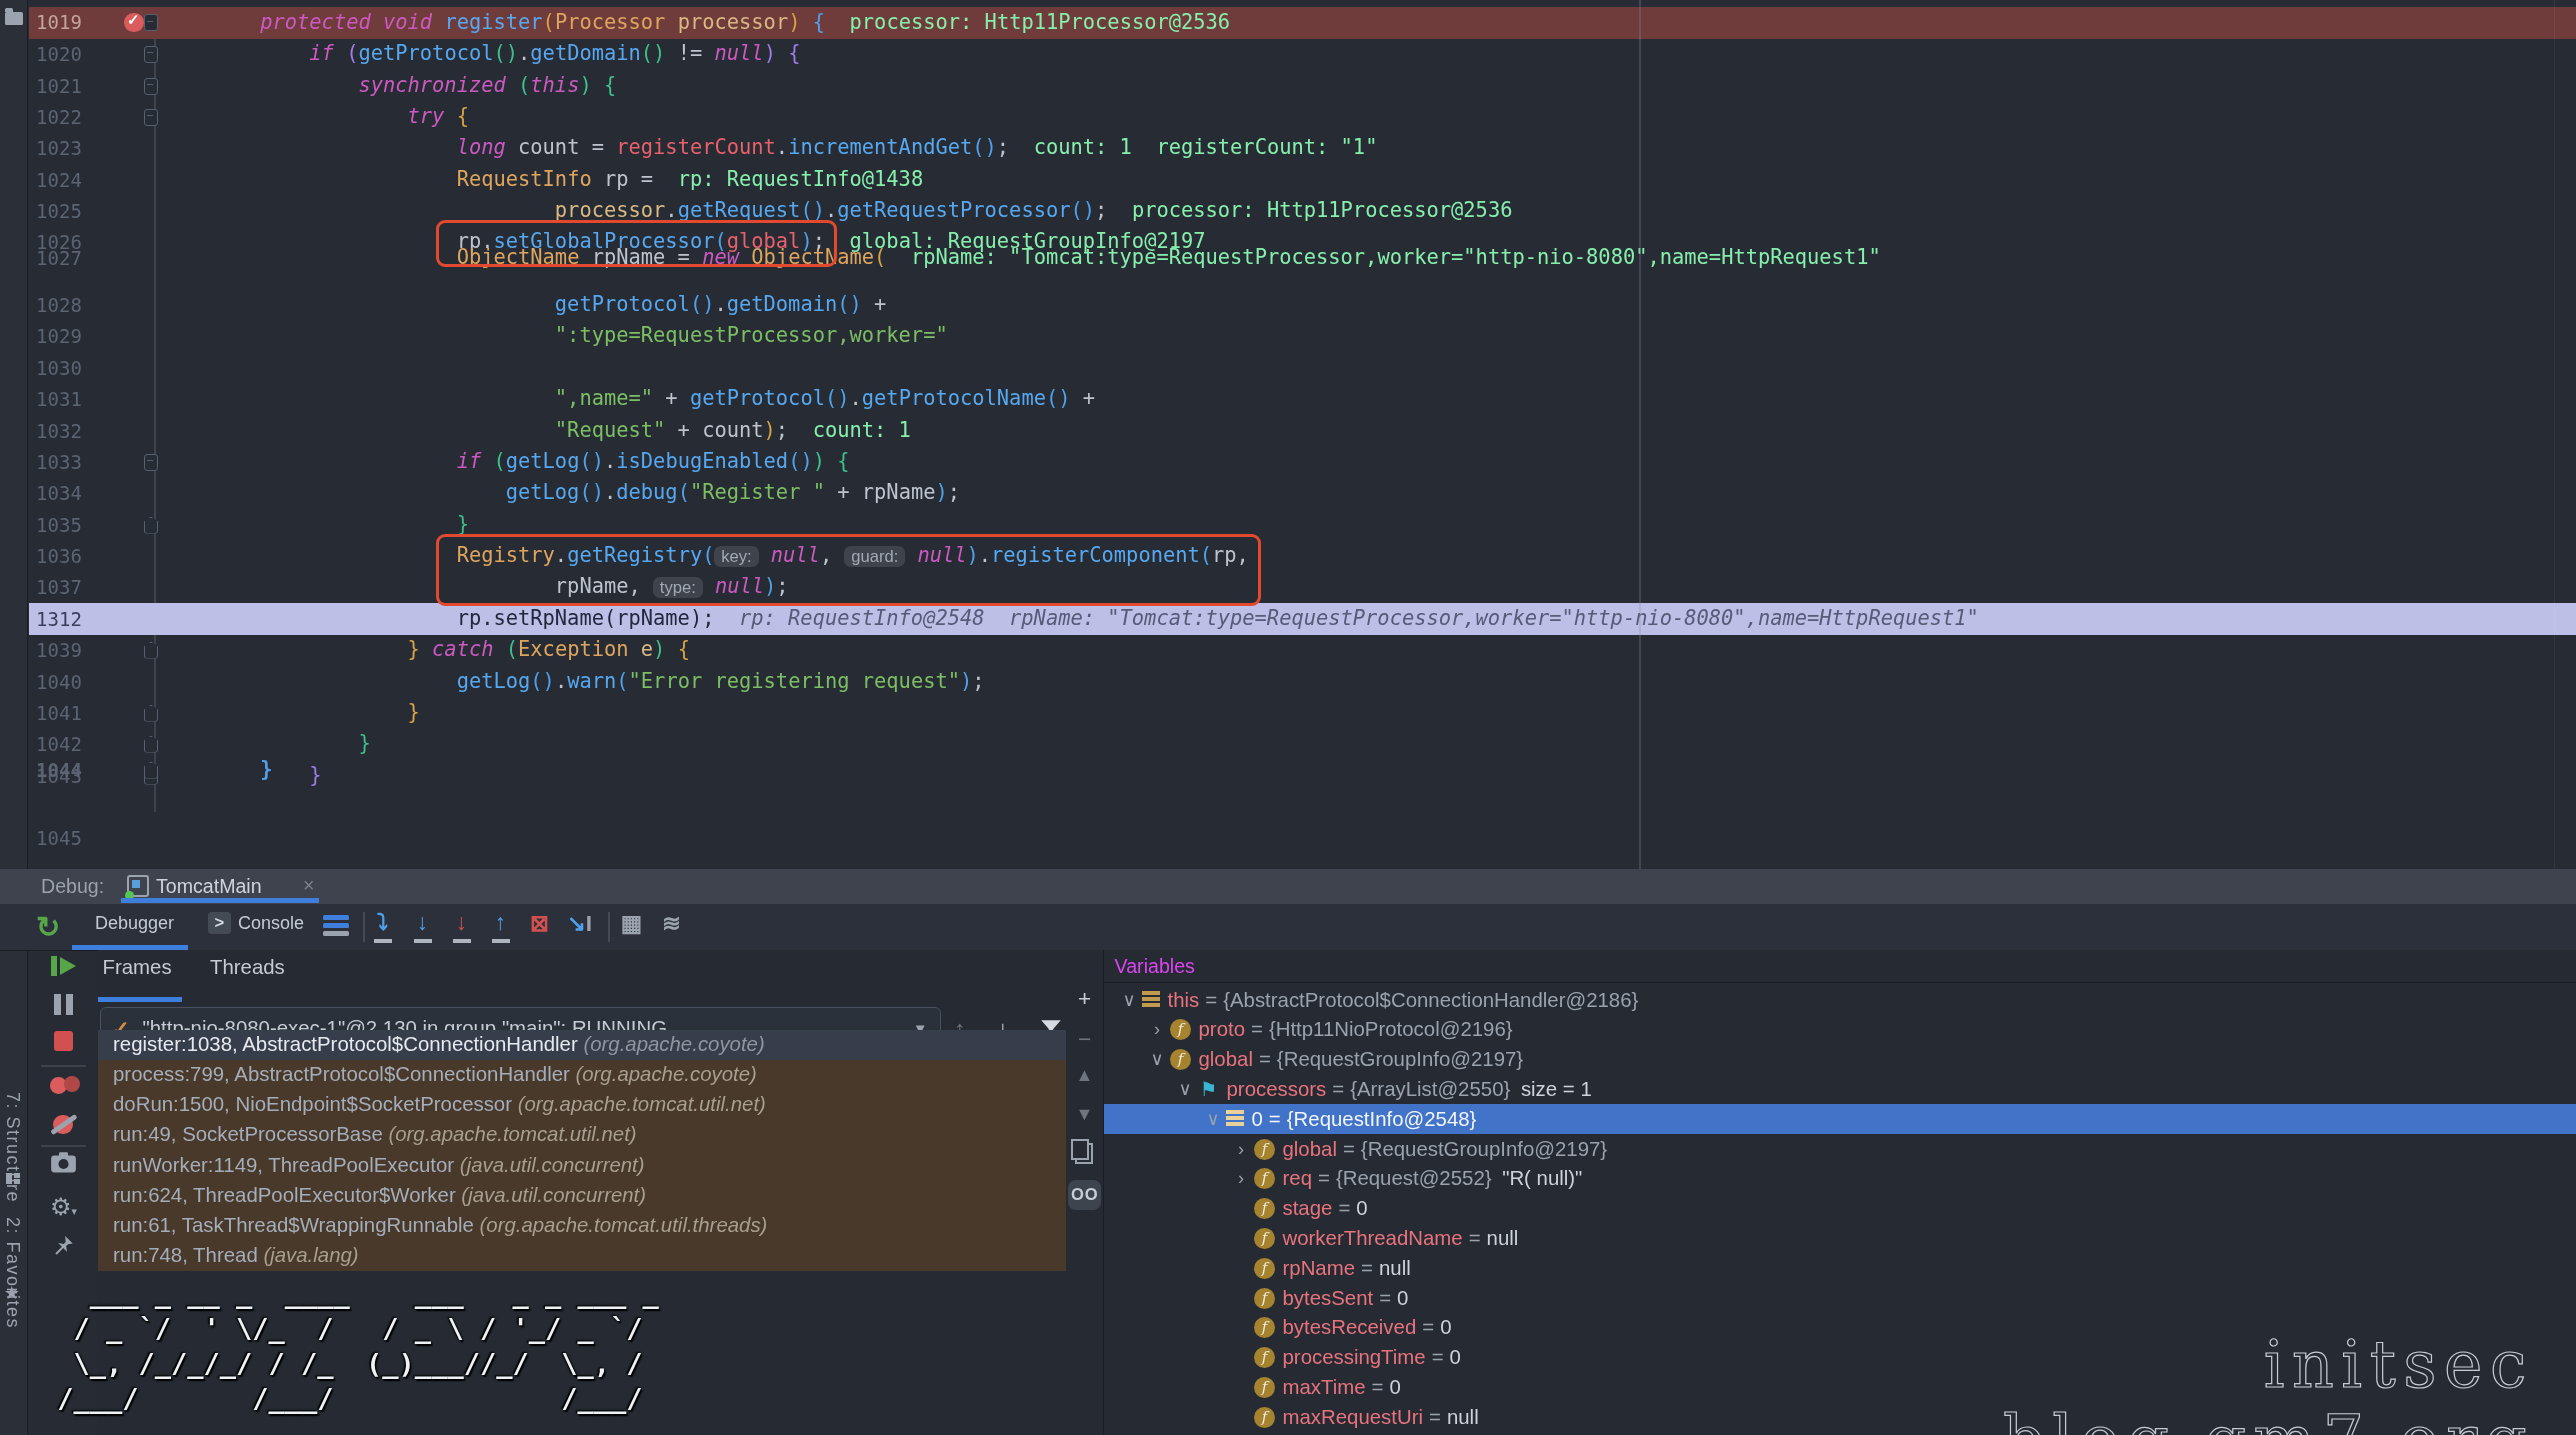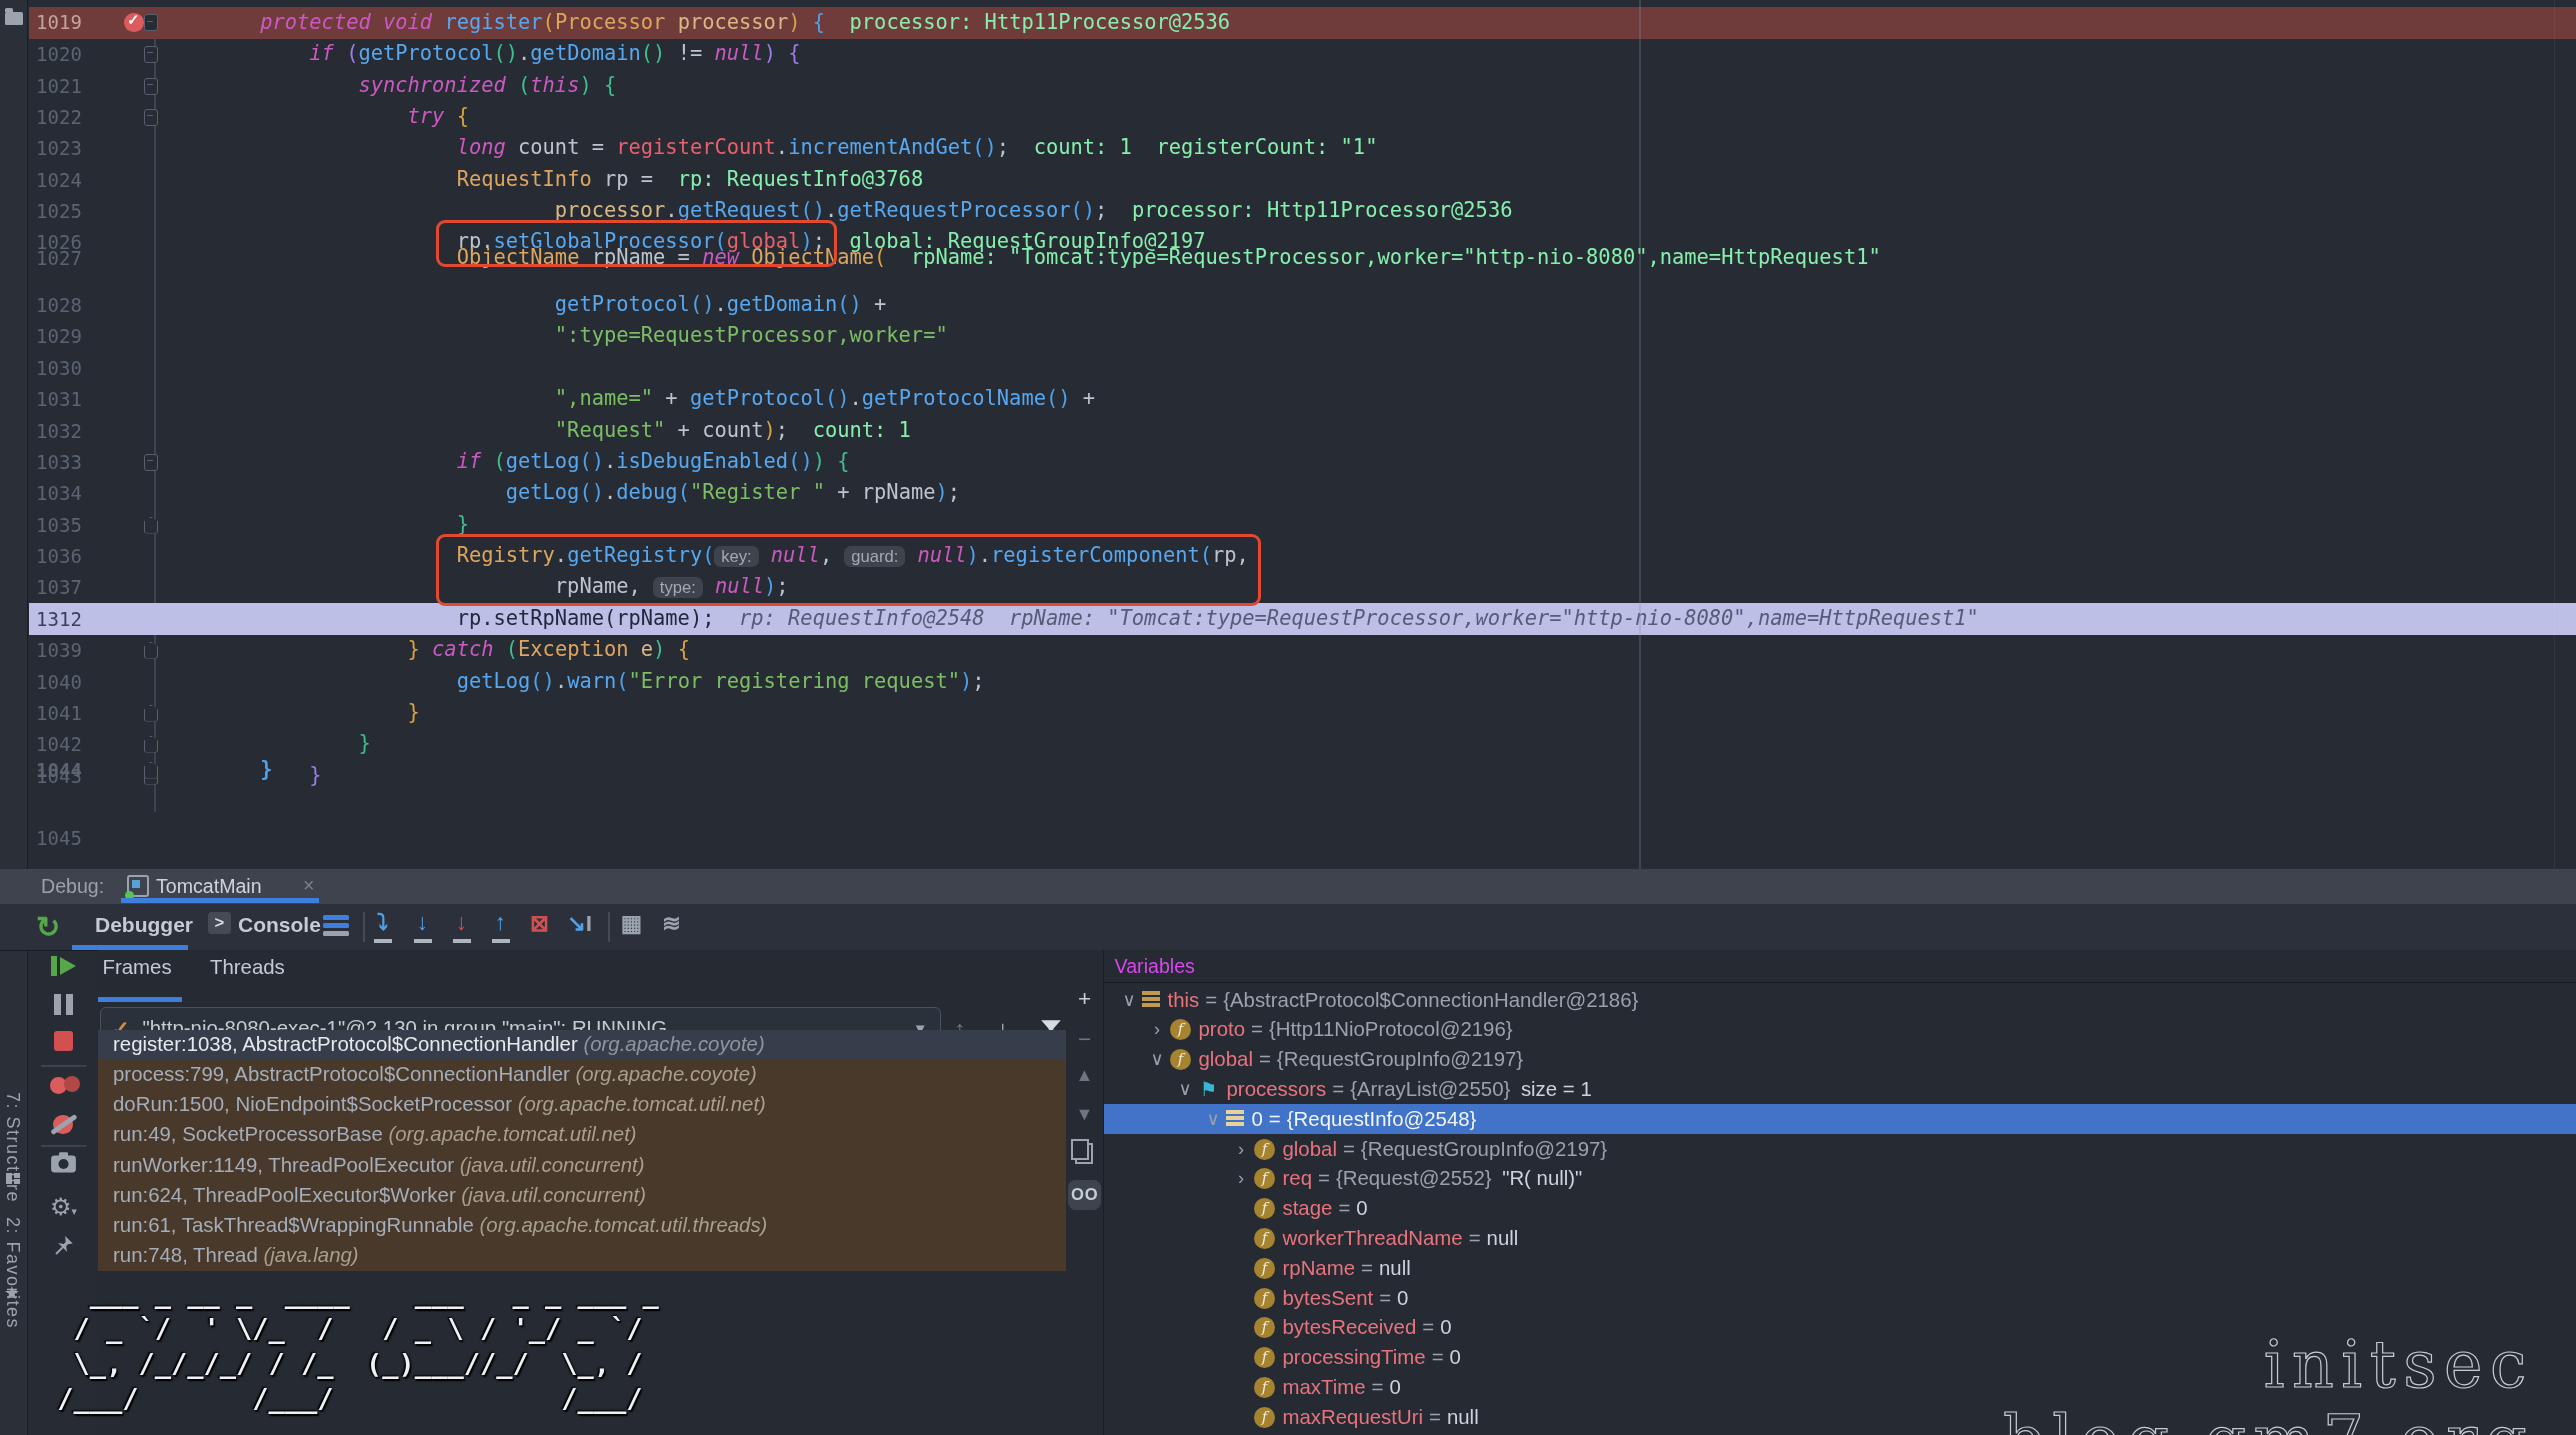--- a/index.html
+++ b/index.html
@@ -49,21 +49,21 @@
   #dbg-header .hdr-label{position:absolute;left:41px;top:6px;font-size:19.6px;color:#9aa1ab;}
   .run-tab{position:absolute;left:121px;top:0;height:33px;}
   .run-tab .tab-text{position:absolute;left:35px;top:6px;font-size:19.6px;color:#cfd4dc;}
   .run-tab .tab-close{position:absolute;left:182px;top:5.3px;font-size:19.6px;color:#7a828c;}
   .app-ico{position:absolute;left:6px;top:6px;width:18px;height:18px;border:2.3px solid #9ba3ae;border-radius:3px;background:#3e434d;}
   .app-ico i{position:absolute;left:3px;top:3px;width:7.5px;height:7.5px;background:#58a0d8;}
   .app-ico b{position:absolute;left:-4.5px;bottom:-4.5px;width:9px;height:9px;border-radius:50%;background:#57c454;}
   .run-tab-underline{position:absolute;left:121px;top:29px;width:198px;height:5.3px;background:#3e7edc;}
   #dbg-toolbar{position:absolute;left:0;top:904px;width:2576px;height:46px;background:#2b303a;border-bottom:0.8px solid #1a1e24;}
   .rerun-ico{position:absolute;left:36px;top:6px;font-size:29px;color:#57a64a;font-weight:bold;}
-  .tb-tab{position:absolute;top:9px;font-size:21px;color:#c5cbd4;font-weight:bold;}
+  .tb-tab{position:absolute;top:9px;font-size:18px;color:#c5cbd4;}
   .tb-underline{position:absolute;left:72px;top:41px;width:116px;height:5.3px;background:#3e7edc;}
   .console-ico{position:absolute;left:208px;top:7.5px;width:22.6px;height:22.6px;background:#454b55;border-radius:3.8px;color:#d6dbe2;
                font-size:16.6px;font-weight:bold;text-align:center;line-height:22.6px;}
   .layout-ico{position:absolute;left:323px;top:10.6px;width:26px;height:22.6px;}
   .layout-ico i{position:absolute;left:0;width:26px;height:5.3px;border-radius:1.5px;}
   .tb-sep{position:absolute;top:7.5px;width:1.5px;height:30px;background:#454b55;}
   .step-ico{position:absolute;top:6px;width:33px;height:33px;text-align:center;font-size:22.6px;font-weight:bold;}
   .step-ico:after{content:"";position:absolute;left:7.5px;bottom:0;width:18px;height:3.8px;background:#aeb5be;}
   .nobar:after{display:none;}
   .blue{color:#4fa0e8}.red{color:#d35050}.gray{color:#9ba3ae}
@@ -171,21 +171,21 @@
           <span class="lnum">1022</span>
           <div class="fold-m fold-s"></div>
           <pre class="codepre"><span class="sg-t">                    </span><span class="sg-k">try</span><span class="sg-t"> </span><span class="sg-b1">{</span></pre>
         </div>
         <div class="code-row" style="top: 132px;">
           <span class="lnum">1023</span>
           <pre class="codepre"><span class="sg-t">                        </span><span class="sg-k">long</span><span class="sg-t"> count = </span><span class="sg-f">registerCount</span><span class="sg-t">.</span><span class="sg-m">incrementAndGet</span><span class="sg-b2">()</span><span class="sg-t">;</span><span class="sg-h">  count: 1  registerCount: "1"</span></pre>
         </div>
         <div class="code-row" style="top: 164px;">
           <span class="lnum">1024</span>
-          <pre class="codepre"><span class="sg-t">                        </span><span class="sg-c">RequestInfo</span><span class="sg-t"> rp =</span><span class="sg-h">  rp: RequestInfo@3768</span></pre>
+          <pre class="codepre"><span class="sg-t">                        </span><span class="sg-c">RequestInfo</span><span class="sg-t"> rp =</span><span class="sg-h">  rp: RequestInfo@1438</span></pre>
         </div>
         <div class="code-row" style="top: 195px;">
           <span class="lnum">1025</span>
           <pre class="codepre"><span class="sg-t">                                </span><span class="sg-p">processor</span><span class="sg-t">.</span><span class="sg-m">getRequest</span><span class="sg-b2">()</span><span class="sg-t">.</span><span class="sg-m">getRequestProcessor</span><span class="sg-b2">()</span><span class="sg-t">;</span><span class="sg-h">  processor: Http11Processor@2536</span></pre>
         </div>
         <div class="code-row" style="top: 226px;">
           <span class="lnum">1026</span>
           <pre class="codepre"><span class="sg-t">                        rp.</span><span class="sg-m">setGlobalProcessor</span><span class="sg-b2">(</span><span class="sg-f">global</span><span class="sg-b2">)</span><span class="sg-t">;</span><span class="sg-h">  global: RequestGroupInfo@2197</span></pre>
         </div>
         <div class="code-row" style="top: 242px;">

